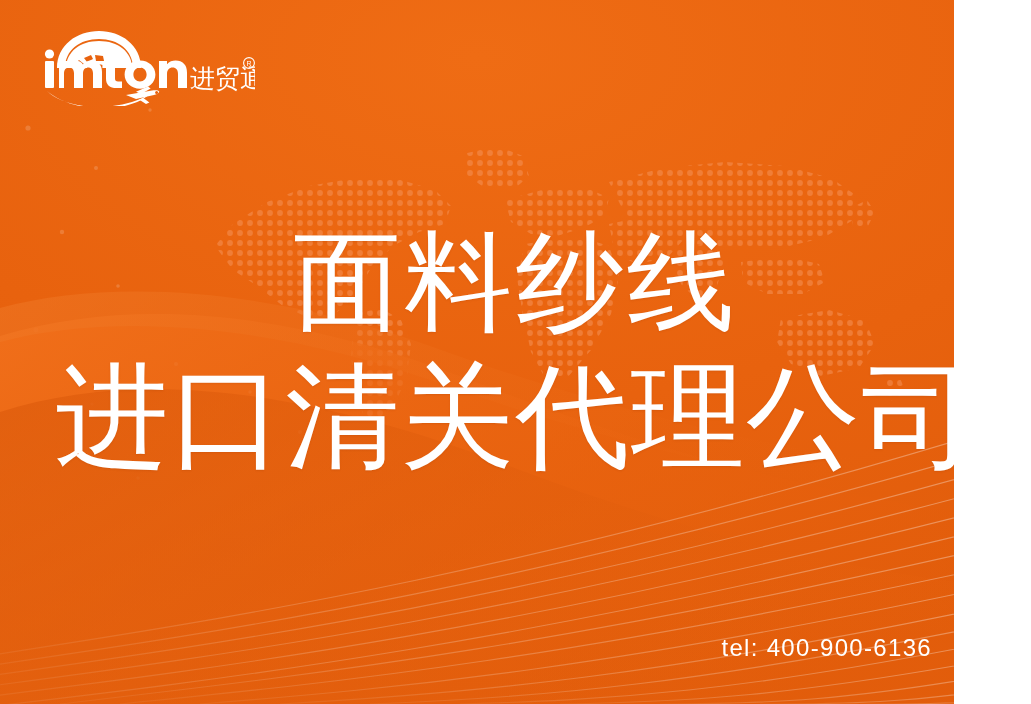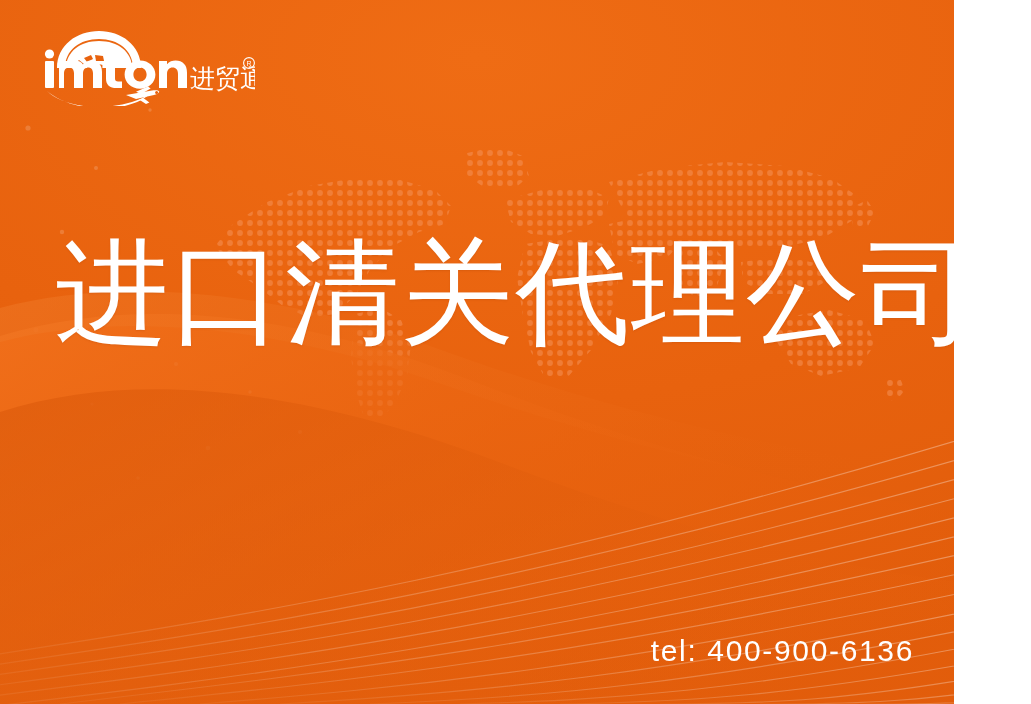--- a/index.html
+++ b/index.html
@@ -88,31 +88,31 @@
     user-select: none;
   }
   .headline .l1 {
     display: block;
     font-size: 108px;
     letter-spacing: .03em;
   }
   .headline .l2 {
     display: block;
     font-size: 114px;
-    margin-top: 8px;
+    margin-top: 24px;
     letter-spacing: .01em;
   }
 
   
   .tel {
     position: absolute;
-    right: 40px;
+    right: 22px;
     top: 634px;
     color: #ffffff;
-    font-size: 30px;
+    font-size: 24px;
     letter-spacing: .055em;
     white-space: nowrap;
     user-select: none;
   }
 </style>
 </head>
 <body>
 
 <div class="banner">
 
@@ -305,18 +305,19 @@
         <path d="M86,67 L112,62.6 C116,62 118.6,62.4 119,63.6
                  C119.4,64.8 117.6,66.2 114,67 L96,71 Z"></path>
         <path d="M96,63.8 L108,58.6 L110.6,60.4 L101,66 Z"></path>
         <path d="M99,71.6 L106,76 L109.4,74.4 L103.6,70.2 Z"></path>
         <circle cx="116.6" cy="64.4" r="1.5" fill="#e8620e"></circle>
       </g>
     </svg>
   </div>
 
   <div class="headline">
+    <span class="l1">面料纱线</span>
     <span class="l2">进口清关代理公司</span>
   </div>
 
   <div class="tel">tel: 400-900-6136</div>
 
 </div>
 
 </body></html>

